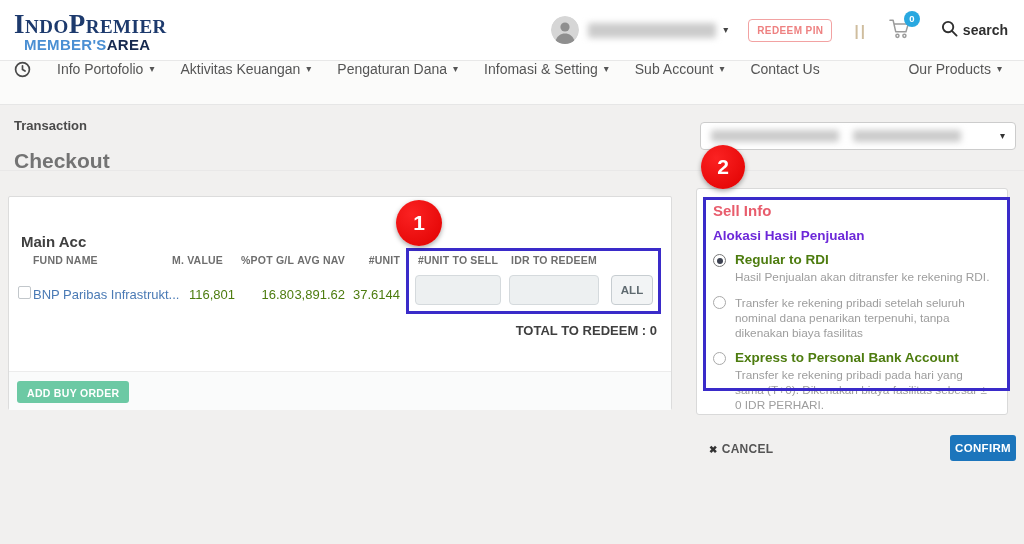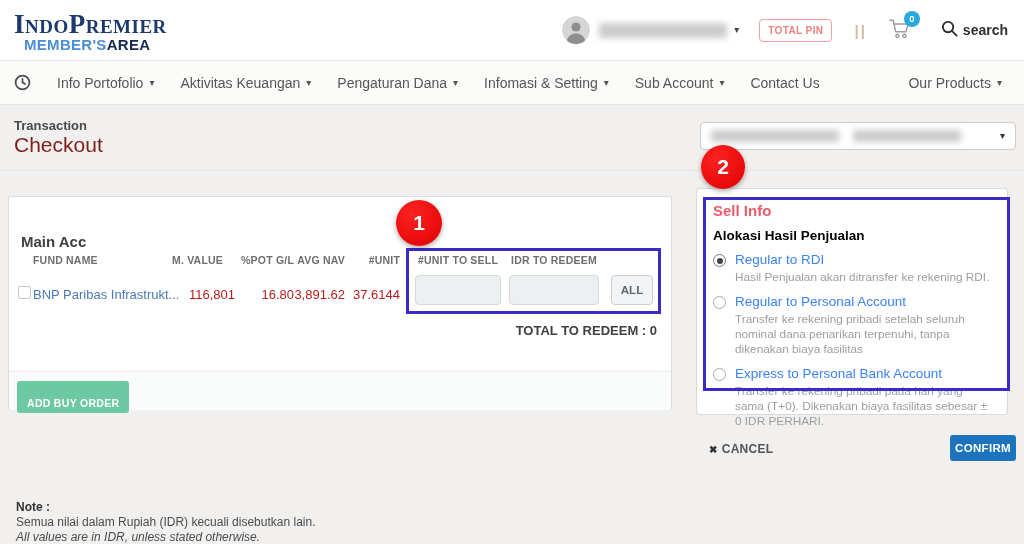--- a/index.html
+++ b/index.html
@@ -29,31 +29,31 @@
   .cart-wrap { position:relative; margin-left:22px; }
   .cart-badge { position:absolute; top:-7px; right:-9px; min-width:16px; height:16px; border-radius:50%;
     background:var(--badge_blue,#29a8e0); color:#fff; font-size:9.5px; font-weight:700;
     display:flex; align-items:center; justify-content:center; }
   .search-wrap { display:flex; align-items:center; gap:5px; margin-left:30px; cursor:pointer; }
   .search-label { font-size:14px; font-weight:700; color:#2f2f2f; }
 
   
   .nav-bar { position:absolute; left:0; top:60px; width:1024px; height:45px; background:#fbfbfa;
     border-top:1px solid #e8e8e8; border-bottom:1px solid #e6e6e6;
-    display:flex; align-items:center; padding:0 22px 0 14px; }
+    display:flex; align-items:flex-start; padding:0 22px 0 14px; }
   .nav-item { display:flex; align-items:center; gap:6px; font-size:14px; color:#555; margin-left:26px; cursor:pointer; white-space:nowrap; }
   .nav-item:first-of-type { margin-left:24px; }
   .nav-caret { color:#555; }
   .nav-right { margin-left:auto; }
   .nav-clock { display:flex; align-items:center; }
 
   
   .heading { position:absolute; left:14px; top:118px; }
   .heading .crumb { font-size:13px; color:#4a4a4a; font-weight:600; }
-  .heading .title { font-size:21px; color:#7f1d1d; font-weight:400; margin-top:0; }
+  .heading .title { font-size:21px; color:#737373; font-weight:700; margin-top:16px; }
   .heading-divider { position:absolute; left:0; top:170px; width:1024px; height:1px; background:#e9e8e8; }
 
   .account-select { position:absolute; left:700px; top:122px; width:316px; height:28px; background:#fff;
     border:1px solid #ccc; border-radius:4px; display:flex; align-items:center; padding:0 10px; cursor:pointer; }
   .account-select .redacted { height:12px; }
   .acct-blur1 { width:128px; }
   .acct-blur2 { width:108px; margin-left:14px; }
   .select-caret { margin-left:auto; color:#333; }
 
   
@@ -64,21 +64,21 @@
   .badge-1 { left:396px; top:200px; width:46px; height:46px; }
   .badge-2 { left:701px; top:145px; width:44px; height:44px; }
 
   
   .card-left { position:absolute; left:8px; top:196px; width:664px; height:214px; background:#fff;
     border:1px solid #dcdcdc; border-radius:2px; }
   .card-left-head { height:30px; background:var(--danger,#e85c6c); color:#fff; font-size:13.5px;
     font-weight:700; line-height:30px; padding-left:12px; letter-spacing:.2px; }
   .acc-label { position:absolute; left:12px; top:36px; font-size:15px; font-weight:700; color:#3f3f3f; }
   .th { position:absolute; top:57px; font-size:10.5px; font-weight:700; color:#6e6e6e; letter-spacing:.2px; }
-  .td { position:absolute; top:90px; font-size:13px; color:#b91c1c; }
+  .td { position:absolute; top:90px; font-size:13px; color:#4d7c0f; }
   .num { text-align:right; }
   .th-fund { left:24px; }
   .th-mvalue { left:138px; width:76px; text-align:right; }
   .th-potgl  { left:216px; width:69px; text-align:right; }
   .th-avgnav { left:272px; width:64px; text-align:right; }
   .th-unit   { left:332px; width:59px; text-align:right; }
   .th-uts    { left:406px; width:86px; text-align:center; }
   .th-idr    { left:500px; width:90px; text-align:center; }
   .td-mvalue { left:150px; width:76px; }
   .td-potgl  { left:216px; width:69px; }
@@ -92,38 +92,38 @@
   .input-units { left:406px; width:86px; }
   .input-idr { left:500px; width:90px; }
   .all-btn { position:absolute; left:602px; top:78px; width:42px; height:30px; background:#f2f4f5;
     border:1px solid #c7cdd1; border-radius:4px; color:#5f6a70; font-size:11.5px; font-weight:600;
     cursor:pointer; font-family:inherit; }
   .highlight-box { position:absolute; pointer-events:none; border:3px solid var(--annotation_blue,#3a2bc9); z-index:40; }
   .hl-left { left:397px; top:51px; width:255px; height:66px; }
   .total-redeem { position:absolute; right:14px; top:126px; font-size:13px; font-weight:700; color:#3f3f3f; }
   .card-left-footer { position:absolute; left:0; top:174px; width:662px; height:39px; background:#fafbfb;
     border-top:1px solid #ececec; }
-  .add-buy-btn { position:absolute; left:8px; top:9px; height:14px; padding:16px 10px; background:var(--mint,#6cc9a4);
+  .add-buy-btn { position:absolute; left:8px; top:9px; height:22px; padding:6px 10px; background:var(--mint,#6cc9a4);
     border:none; border-radius:3px; color:#fff; font-size:10.5px; font-weight:700; letter-spacing:.3px;
     cursor:pointer; font-family:inherit; }
 
   
   .card-right { position:absolute; left:696px; top:188px; width:312px; height:227px; background:#fff;
     border:1px solid #d9d9d9; border-radius:3px; }
   .hl-right { left:6px; top:8px; width:307px; height:194px; }
   .sell-inner { padding:13px 16px 0 16px; }
   .sell-info-title { color:var(--danger,#e85c6c); font-size:15px; font-weight:600; }
-  .sell-info-sub { font-size:13.5px; font-weight:700; color:#000000; margin-top:9px; }
+  .sell-info-sub { font-size:13.5px; font-weight:700; color:#6d28d9; margin-top:9px; }
   .opt { display:flex; gap:9px; margin-top:9px; }
   .radio { flex:0 0 auto; width:13px; height:13px; margin-top:2px; border:1px solid #a9a9a9; border-radius:50%;
     background:#fff; cursor:pointer; position:relative; }
   .radio.selected { border-color:#777; }
   .radio.selected::after { content:""; position:absolute; left:2.5px; top:2.5px; width:6px; height:6px;
     border-radius:50%; background:#3c4150; }
-  .opt-label { font-size:13.5px; font-weight:400; color:#3b82f6; line-height:16px; }
+  .opt-label { font-size:13.5px; font-weight:700; color:#4d7c0f; line-height:16px; }
   .opt-desc { font-size:11.8px; color:#9d9d9d; line-height:15px; margin-top:2px; }
 
   
   .cancel-link { position:absolute; left:709px; top:442px; font-size:12px; font-weight:600; color:#555;
     display:flex; align-items:center; gap:4px; cursor:pointer; letter-spacing:.3px; }
   .cancel-x { font-size:10px; color:#333; }
   .confirm-btn { position:absolute; left:950px; top:435px; width:66px; height:26px;
     background:var(--confirm_blue,#1c75bc); border:none; border-radius:3px; color:#fff; font-size:11.5px;
     font-weight:700; letter-spacing:.3px; cursor:pointer; font-family:inherit; }
 
@@ -147,21 +147,21 @@
     <div class="top-right">
       <span class="avatar">
         <svg width="28" height="28" viewBox="0 0 28 28">
             <circle cx="14" cy="14" r="14" fill="#d6d6d6"></circle>
             <circle cx="14" cy="11" r="4.6" fill="#8f8f8f"></circle>
             <path d="M4.5 25c1.5-5 5-7.5 9.5-7.5s8 2.5 9.5 7.5a14 14 0 0 1-19 0z" fill="#8f8f8f"></path>
           </svg>
       </span>
       <span class="redacted user-blur"></span>
       <span class="caret user-caret">▾</span>
-      <button class="logout-btn">TOTAL PIN</button>
+      <button class="logout-btn">REDEEM PIN</button>
       <span class="pipes">||</span>
       <span class="cart-wrap">
         <span>
           <svg width="22" height="21" viewBox="0 0 24 22" fill="none" stroke="#9b9b9b" stroke-width="1.6" stroke-linecap="round" stroke-linejoin="round">
               <path d="M1 2h3.5l2.8 12.5h11.2l2.5-8.5H6"></path>
               <circle cx="9.2" cy="19" r="1.7"></circle>
               <circle cx="16.8" cy="19" r="1.7"></circle>
             </svg>
         </span>
         <span class="cart-badge">0</span>
@@ -269,40 +269,34 @@
         <span class="radio selected"></span>
         <div class="opt-body">
           <div class="opt-label">Regular to RDI</div>
           <div class="opt-desc">Hasil Penjualan akan ditransfer ke rekening RDI.</div>
         </div>
       </div>
 
       <div class="opt">
         <span class="radio"></span>
         <div class="opt-body">
-          <div class="opt-label">Regular to Personal Account</div>
           <div class="opt-desc">Transfer ke rekening pribadi setelah seluruh nominal dana penarikan terpenuhi, tanpa dikenakan biaya fasilitas</div>
         </div>
       </div>
 
       <div class="opt">
         <span class="radio"></span>
         <div class="opt-body">
           <div class="opt-label">Express to Personal Bank Account</div>
           <div class="opt-desc">Transfer ke rekening pribadi pada hari yang sama (T+0). Dikenakan biaya fasilitas sebesar ± 0 IDR PERHARI.</div>
         </div>
       </div>
     </div>
   </section>
 
   <div class="cancel-link">
     <span class="cancel-x">✖</span>
     <span>CANCEL</span>
   </div>
   <button class="confirm-btn">CONFIRM</button>
 
-  <div class="note">
-    <div class="note-title">Note :</div>
-    <div>Semua nilai dalam Rupiah (IDR) kecuali disebutkan lain.</div>
-    <div class="note-italic">All values are in IDR, unless stated otherwise.</div>
-  </div>
 
 </div>
 
 </body></html>

